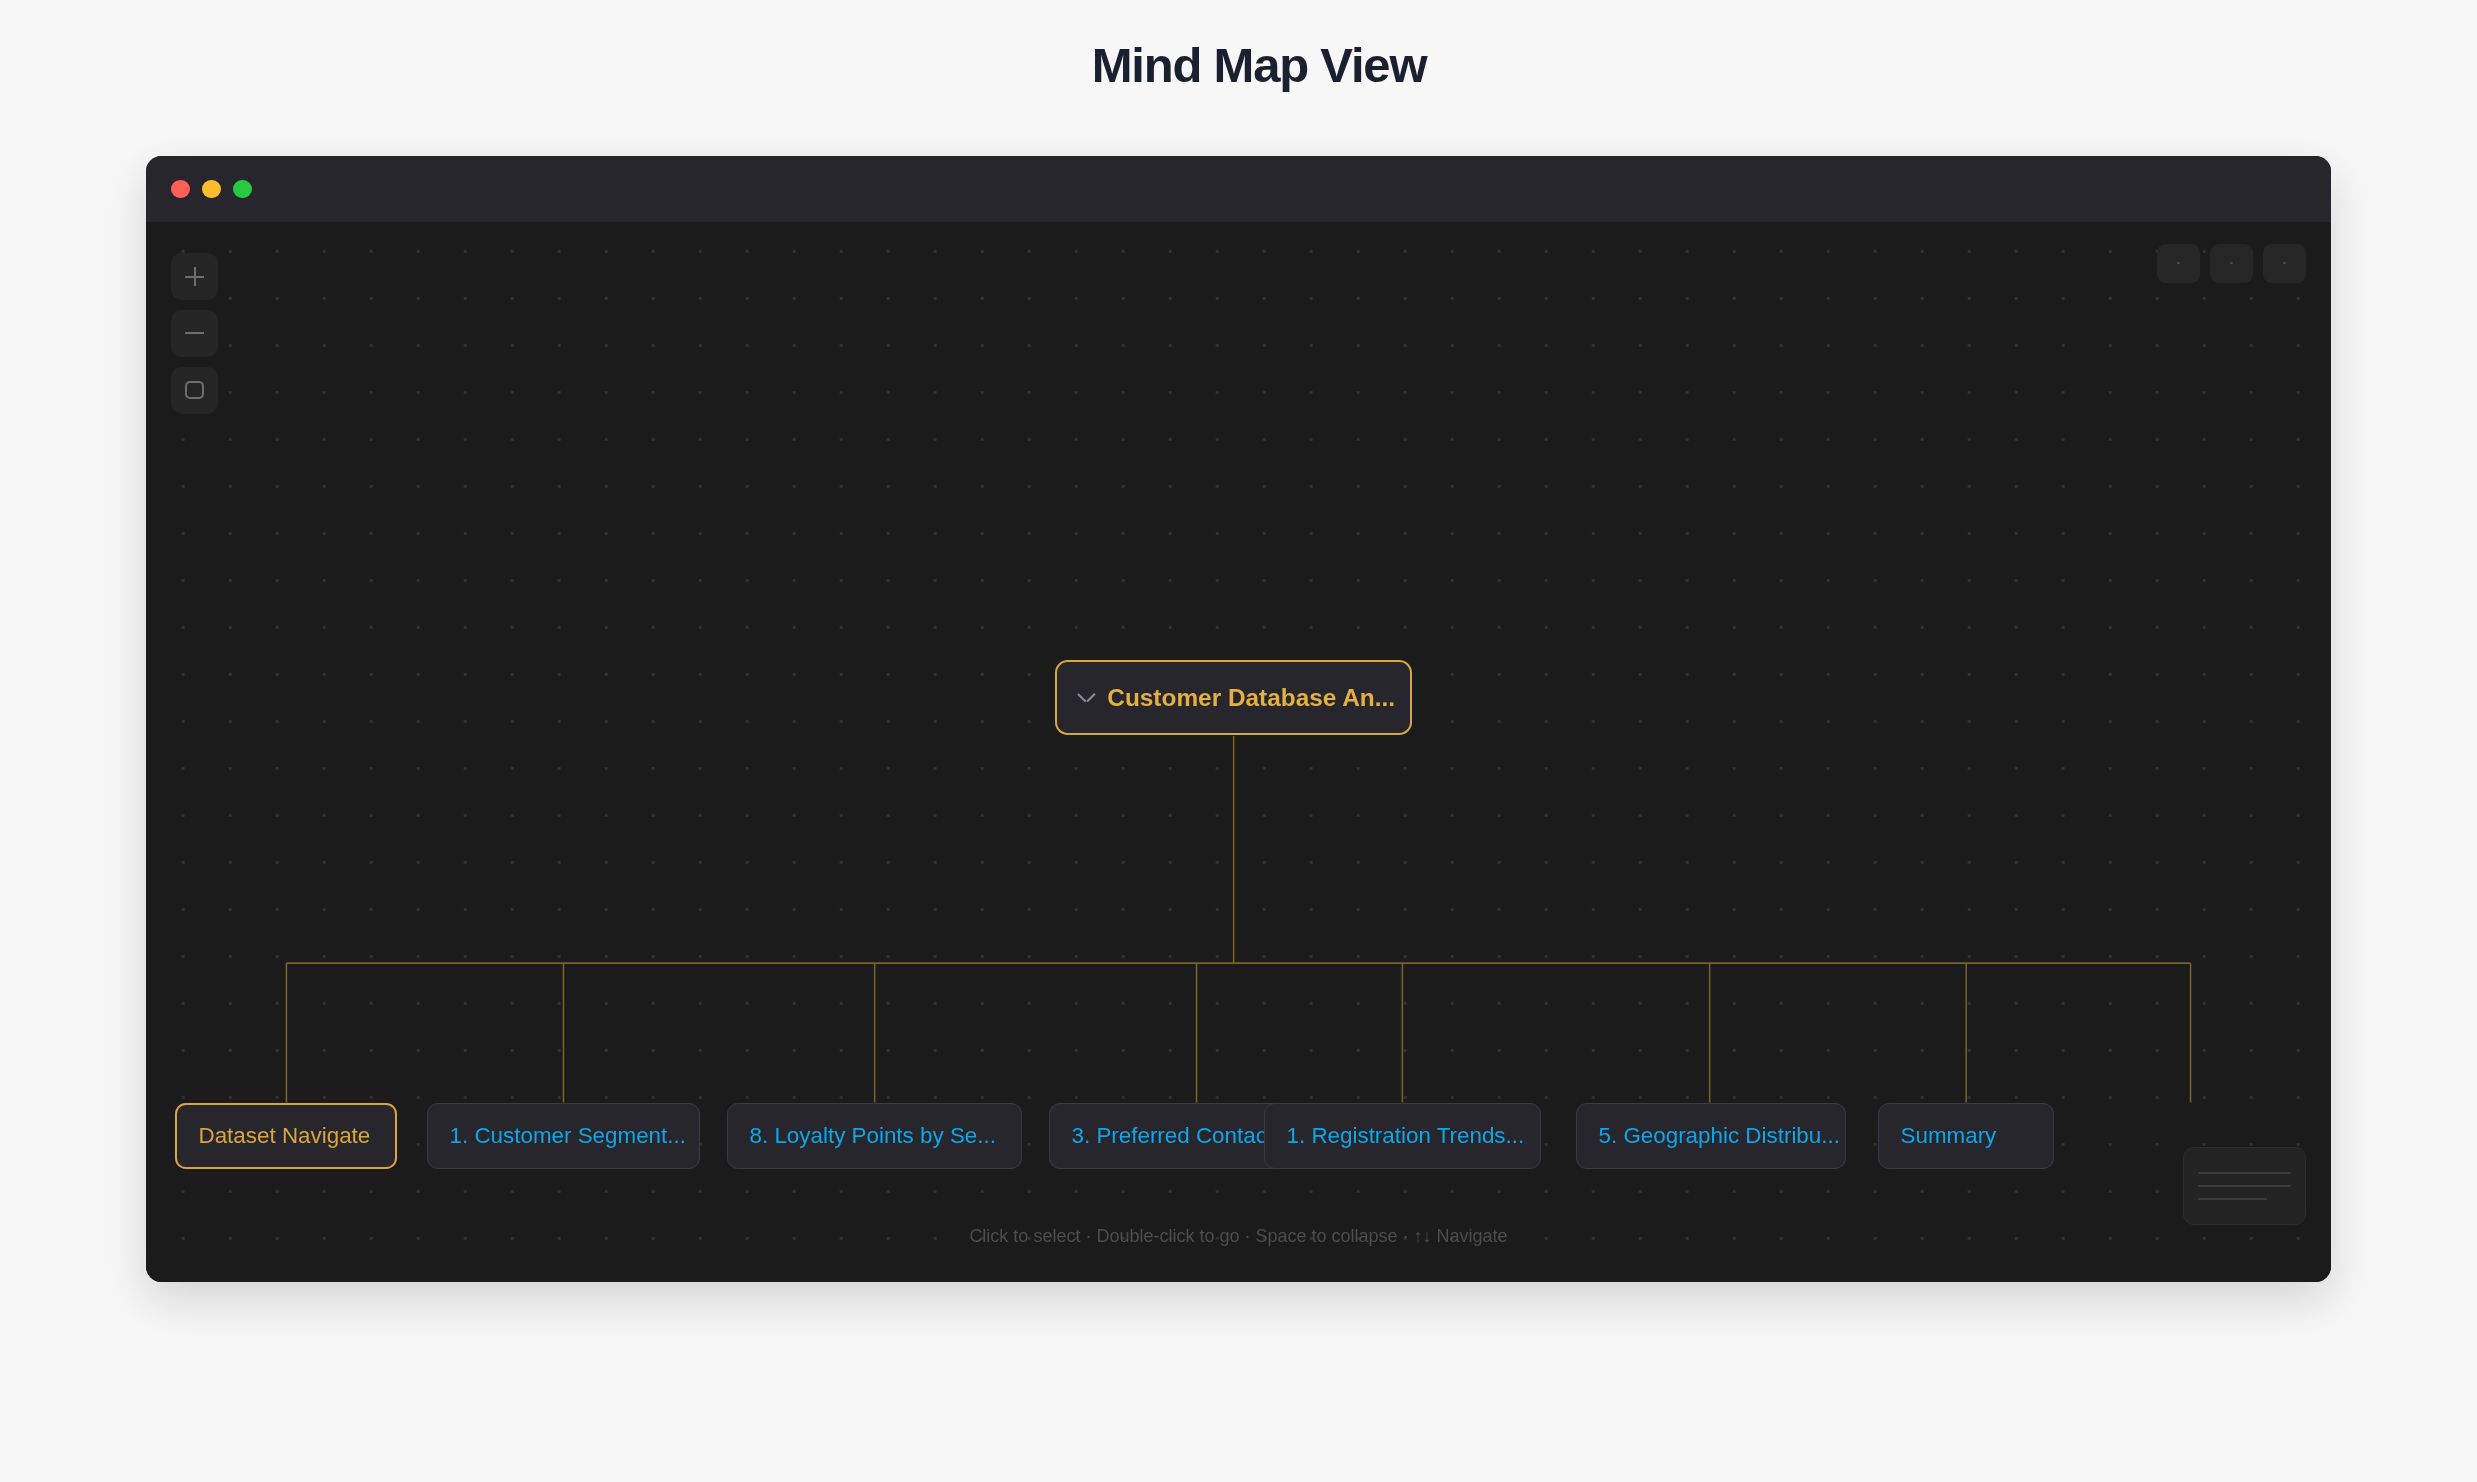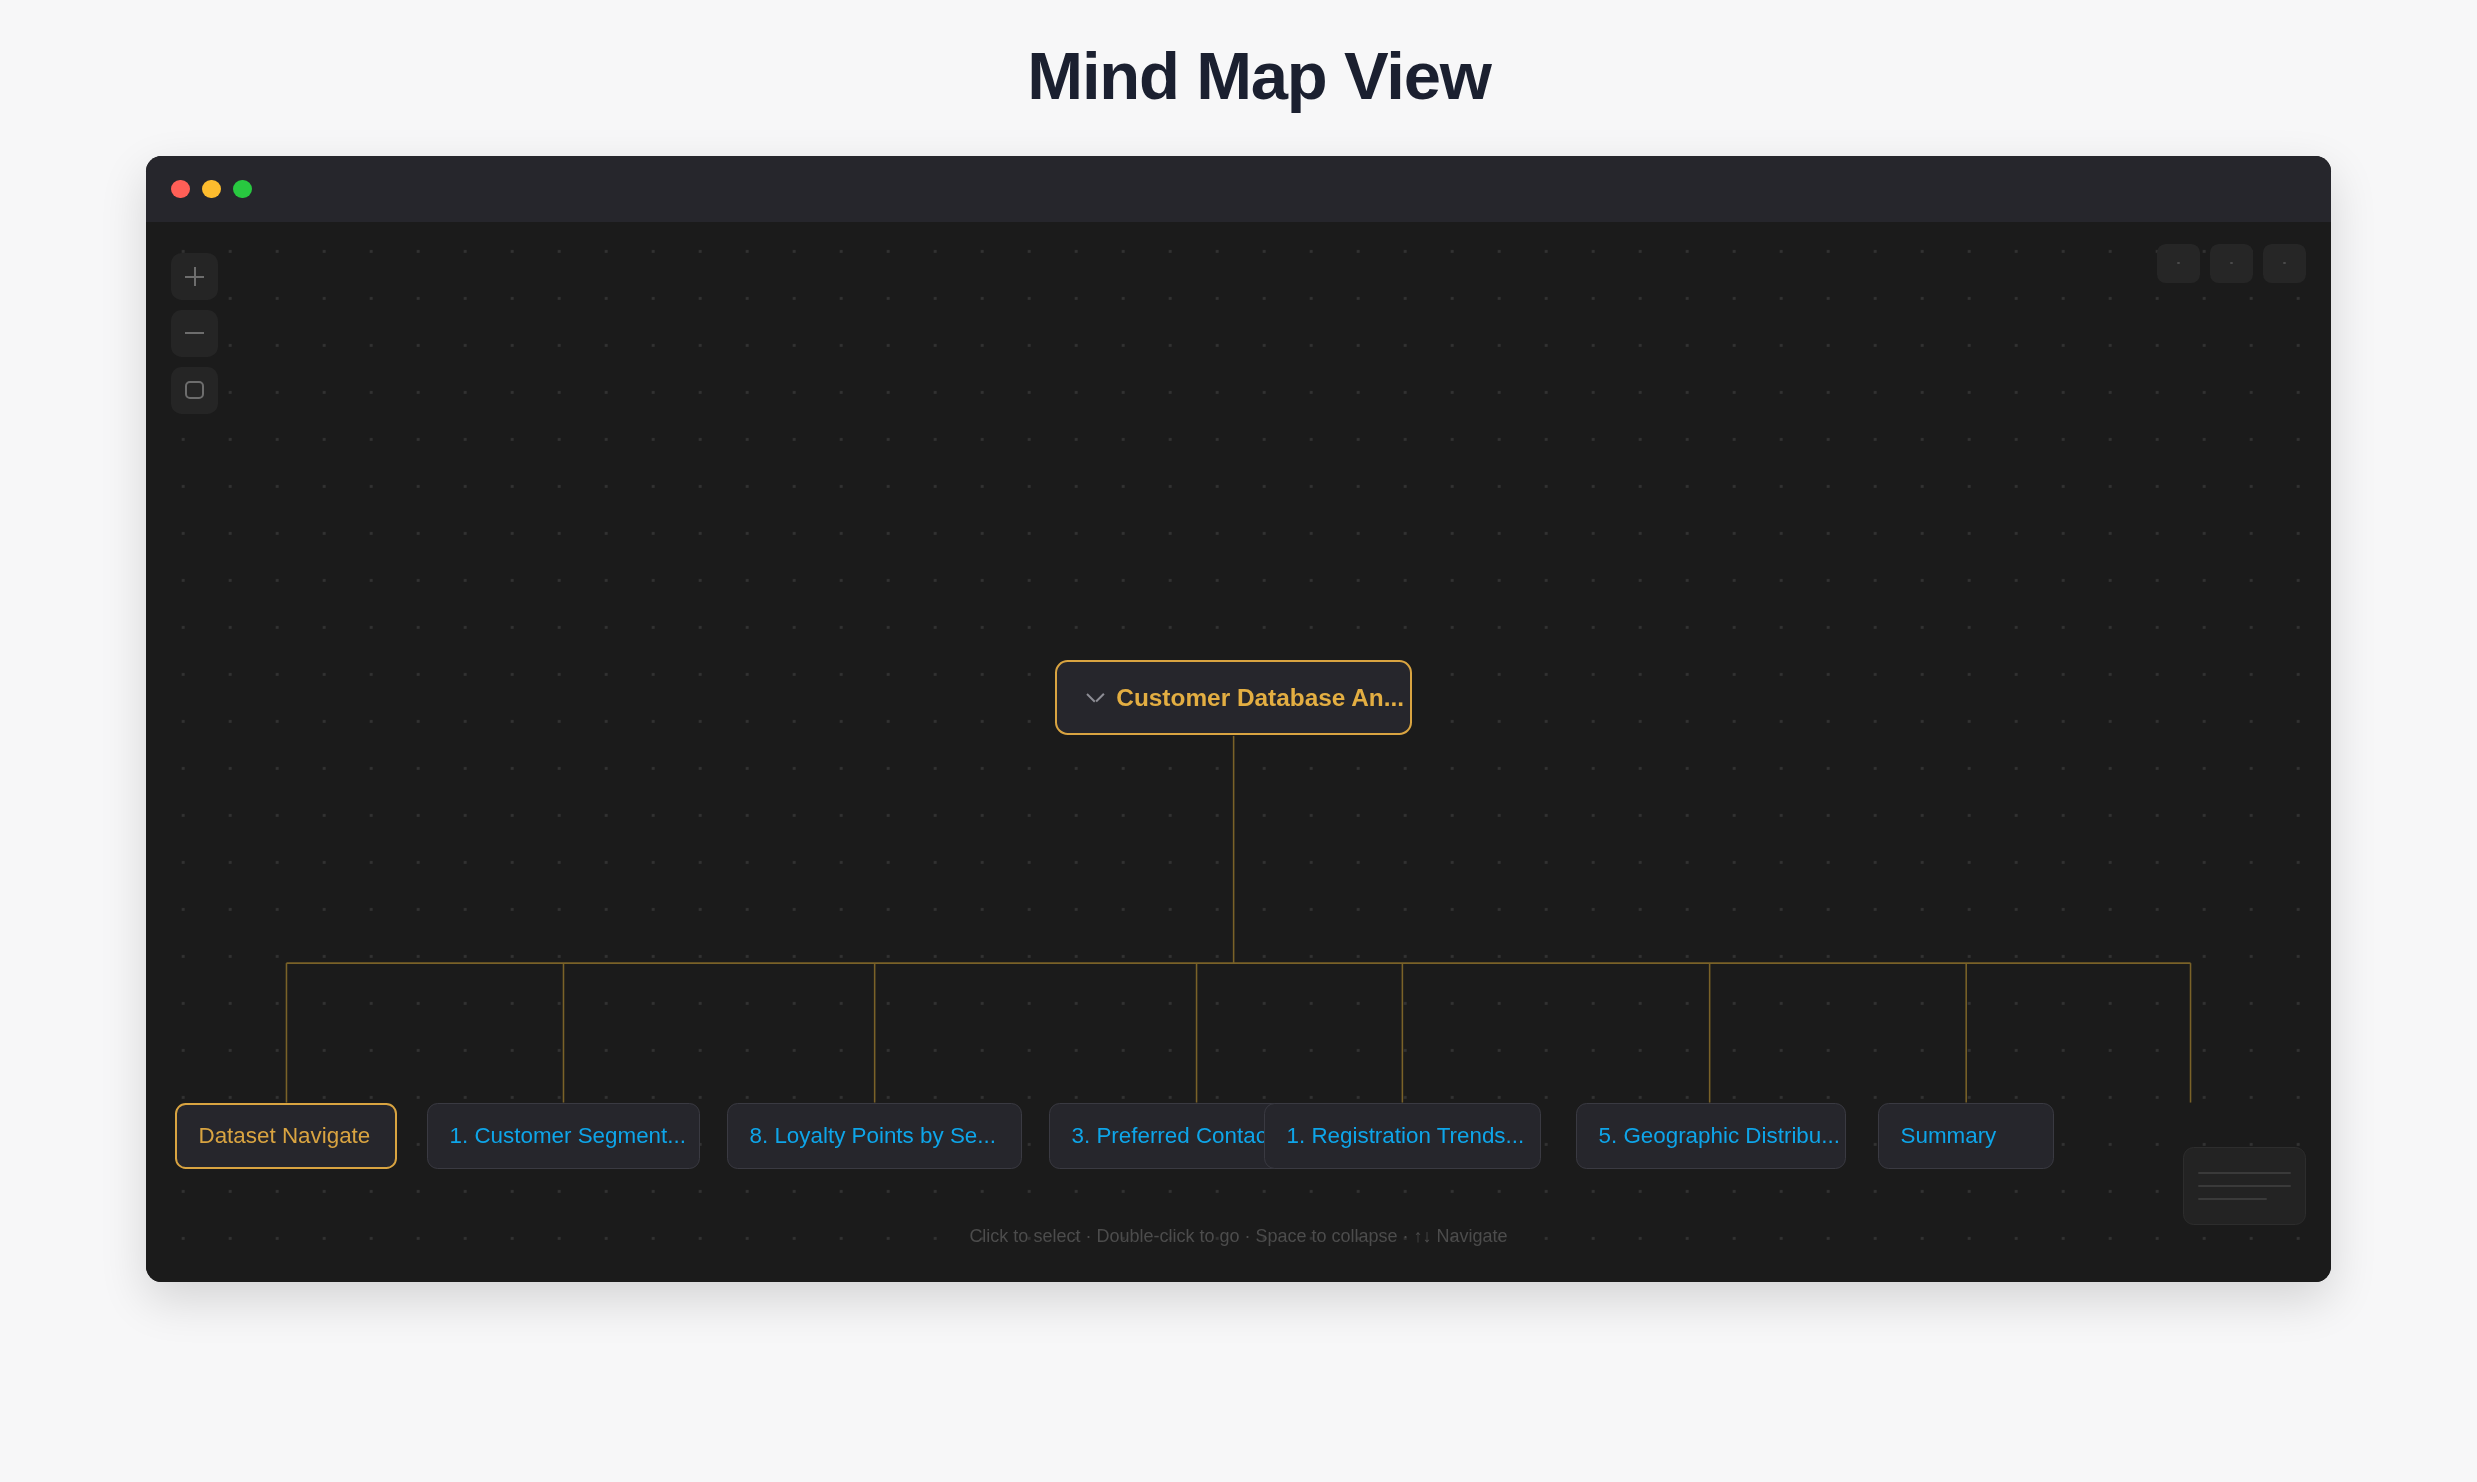--- a/index.html
+++ b/index.html
@@ -7,21 +7,21 @@
   html, body {
     width: 2477px;
     height: 1482px;
     background: #f7f7f8;
     font-family: "Liberation Sans", sans-serif;
     overflow: hidden;
   }
 
   #page-title {
     text-align: center;
-    font-size: 67px;
+    font-size: 49px;
     font-weight: 700;
     color: #1b2030;
     letter-spacing: -1.2px;
     padding-top: 37px;
     padding-left: 41px;
   }
 
   
   #app-window {
     position: absolute;
@@ -125,21 +125,21 @@
     overflow: hidden;
     cursor: pointer;
   }
   .node-label { font-size: 22.4px; color: #0ea5e9; }
 
   #root-node {
     left: 909px; top: 438px;
     width: 357px; height: 75px;
     border: 2px solid #d9a441;
     border-radius: 12.7px;
-    padding: 0 30px;
+    padding: 0 21px;
   }
   #root-node .node-label {
     color: #e3ae42; font-weight: 700; font-size: 24.4px;
   }
   .chevron-down {
     width: 16.6px; height: 9.8px; flex: none;
     position: relative;
   }
   .chevron-down::before, .chevron-down::after {
     content: ""; position: absolute; top: 0;

